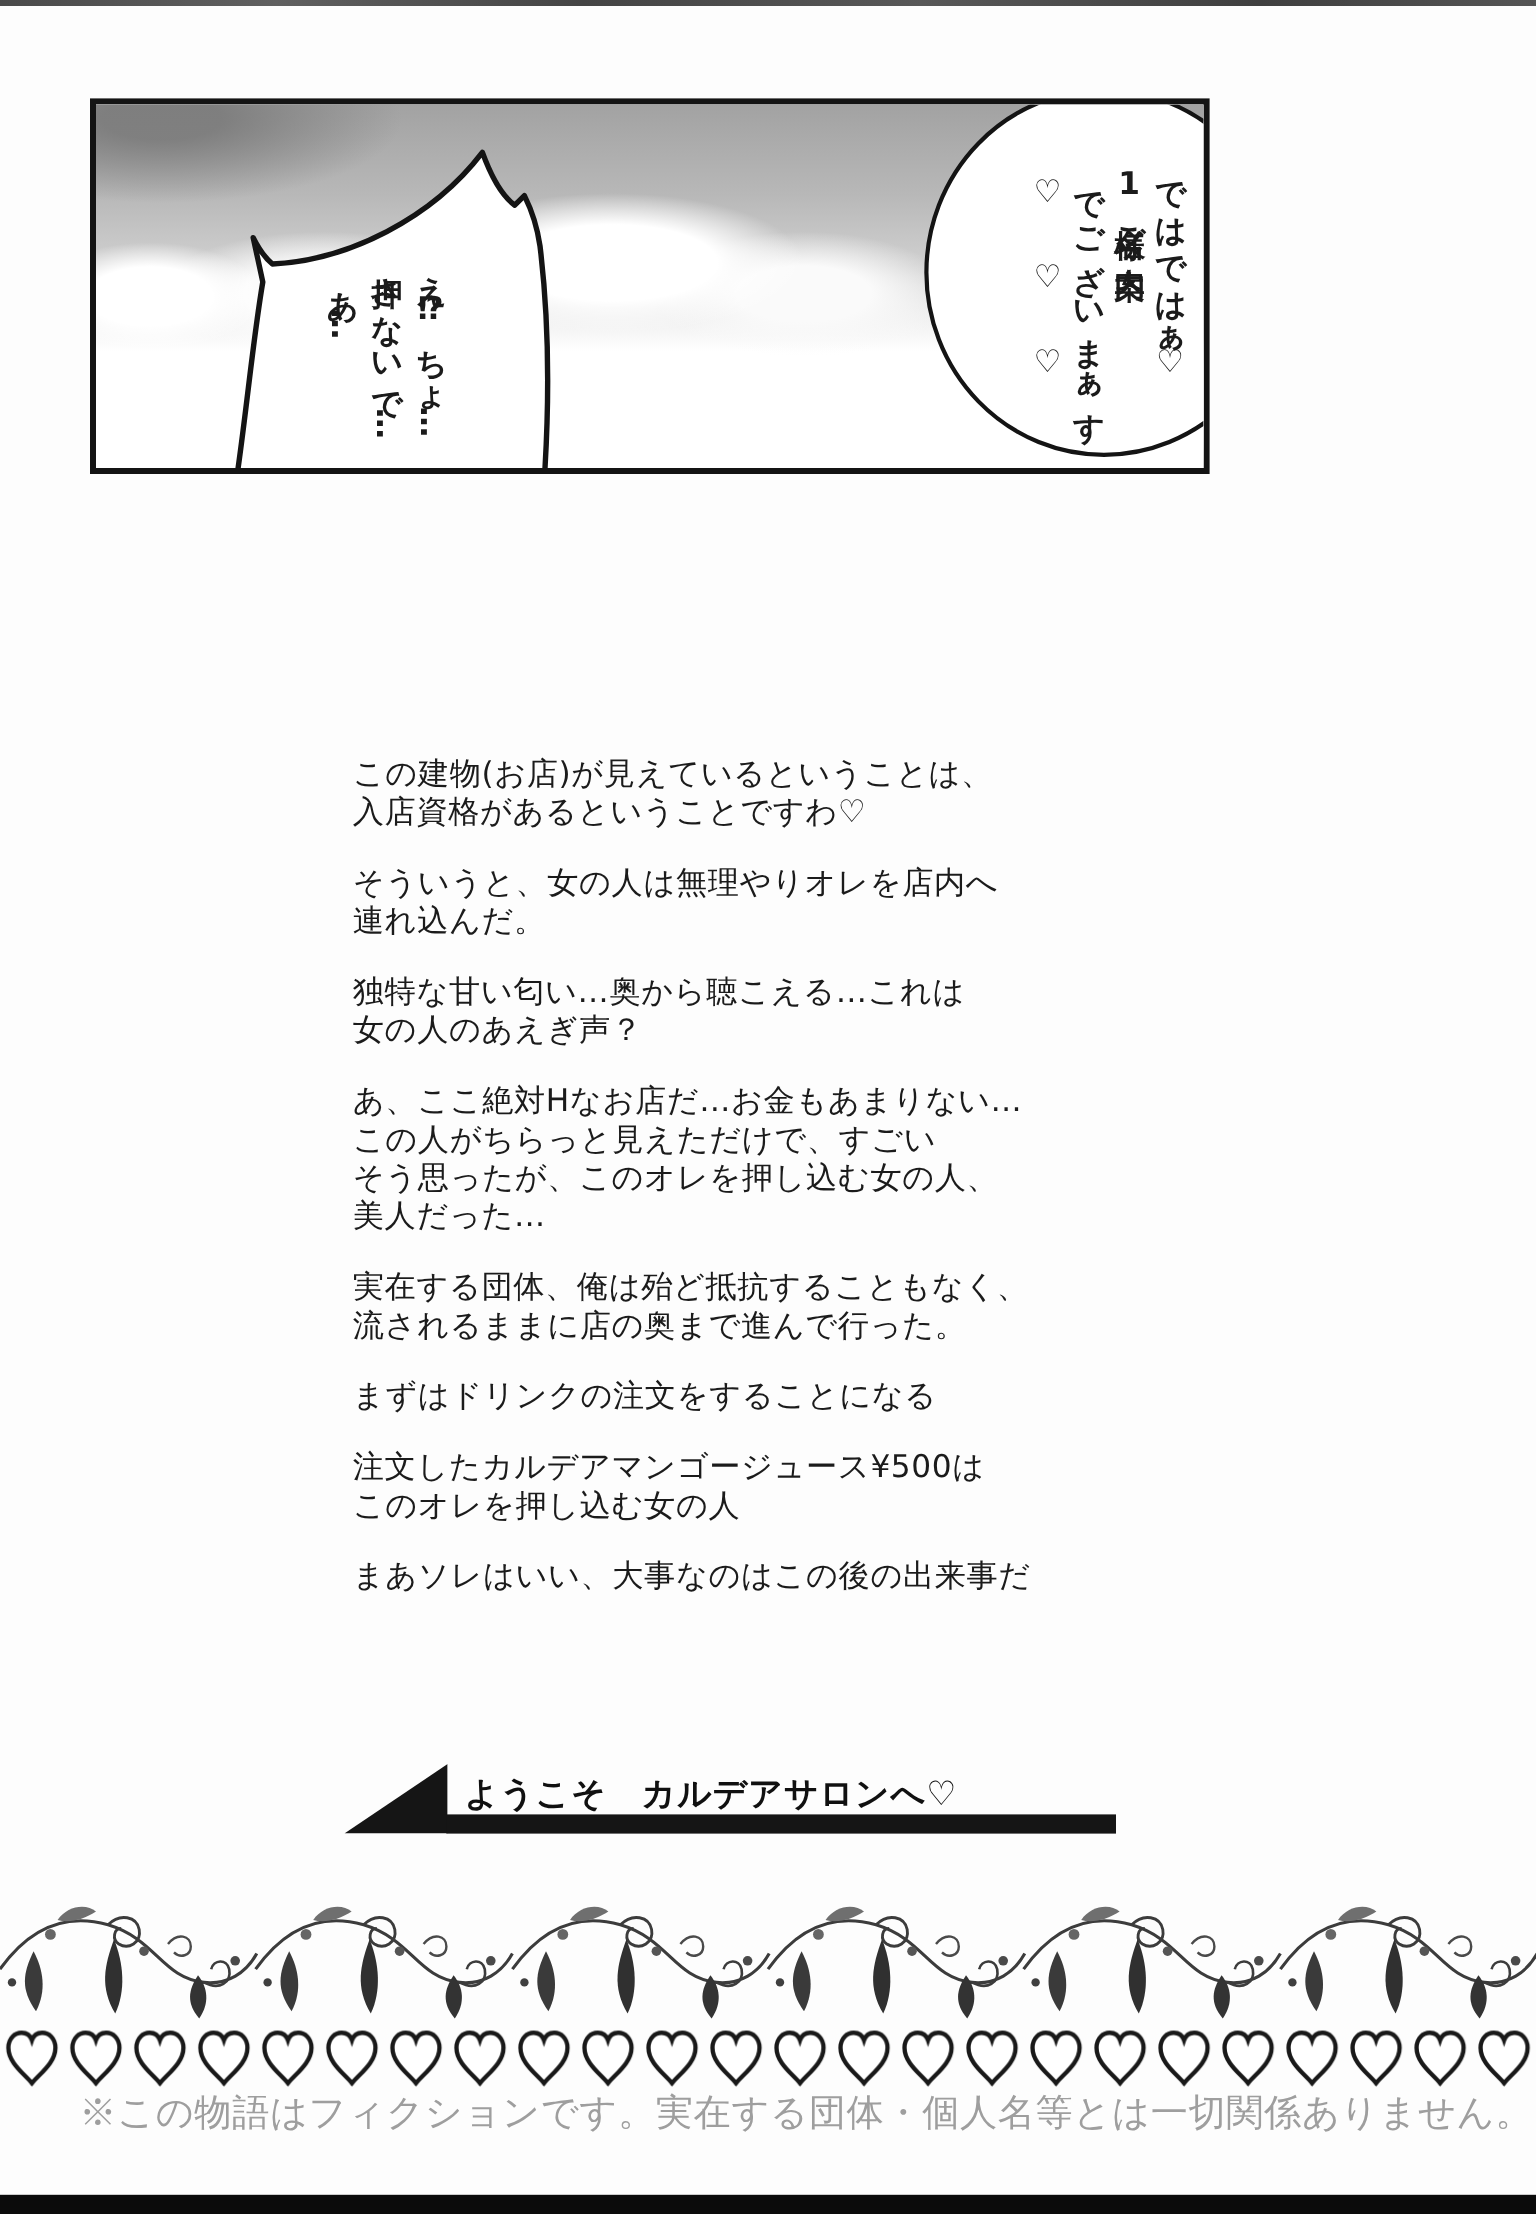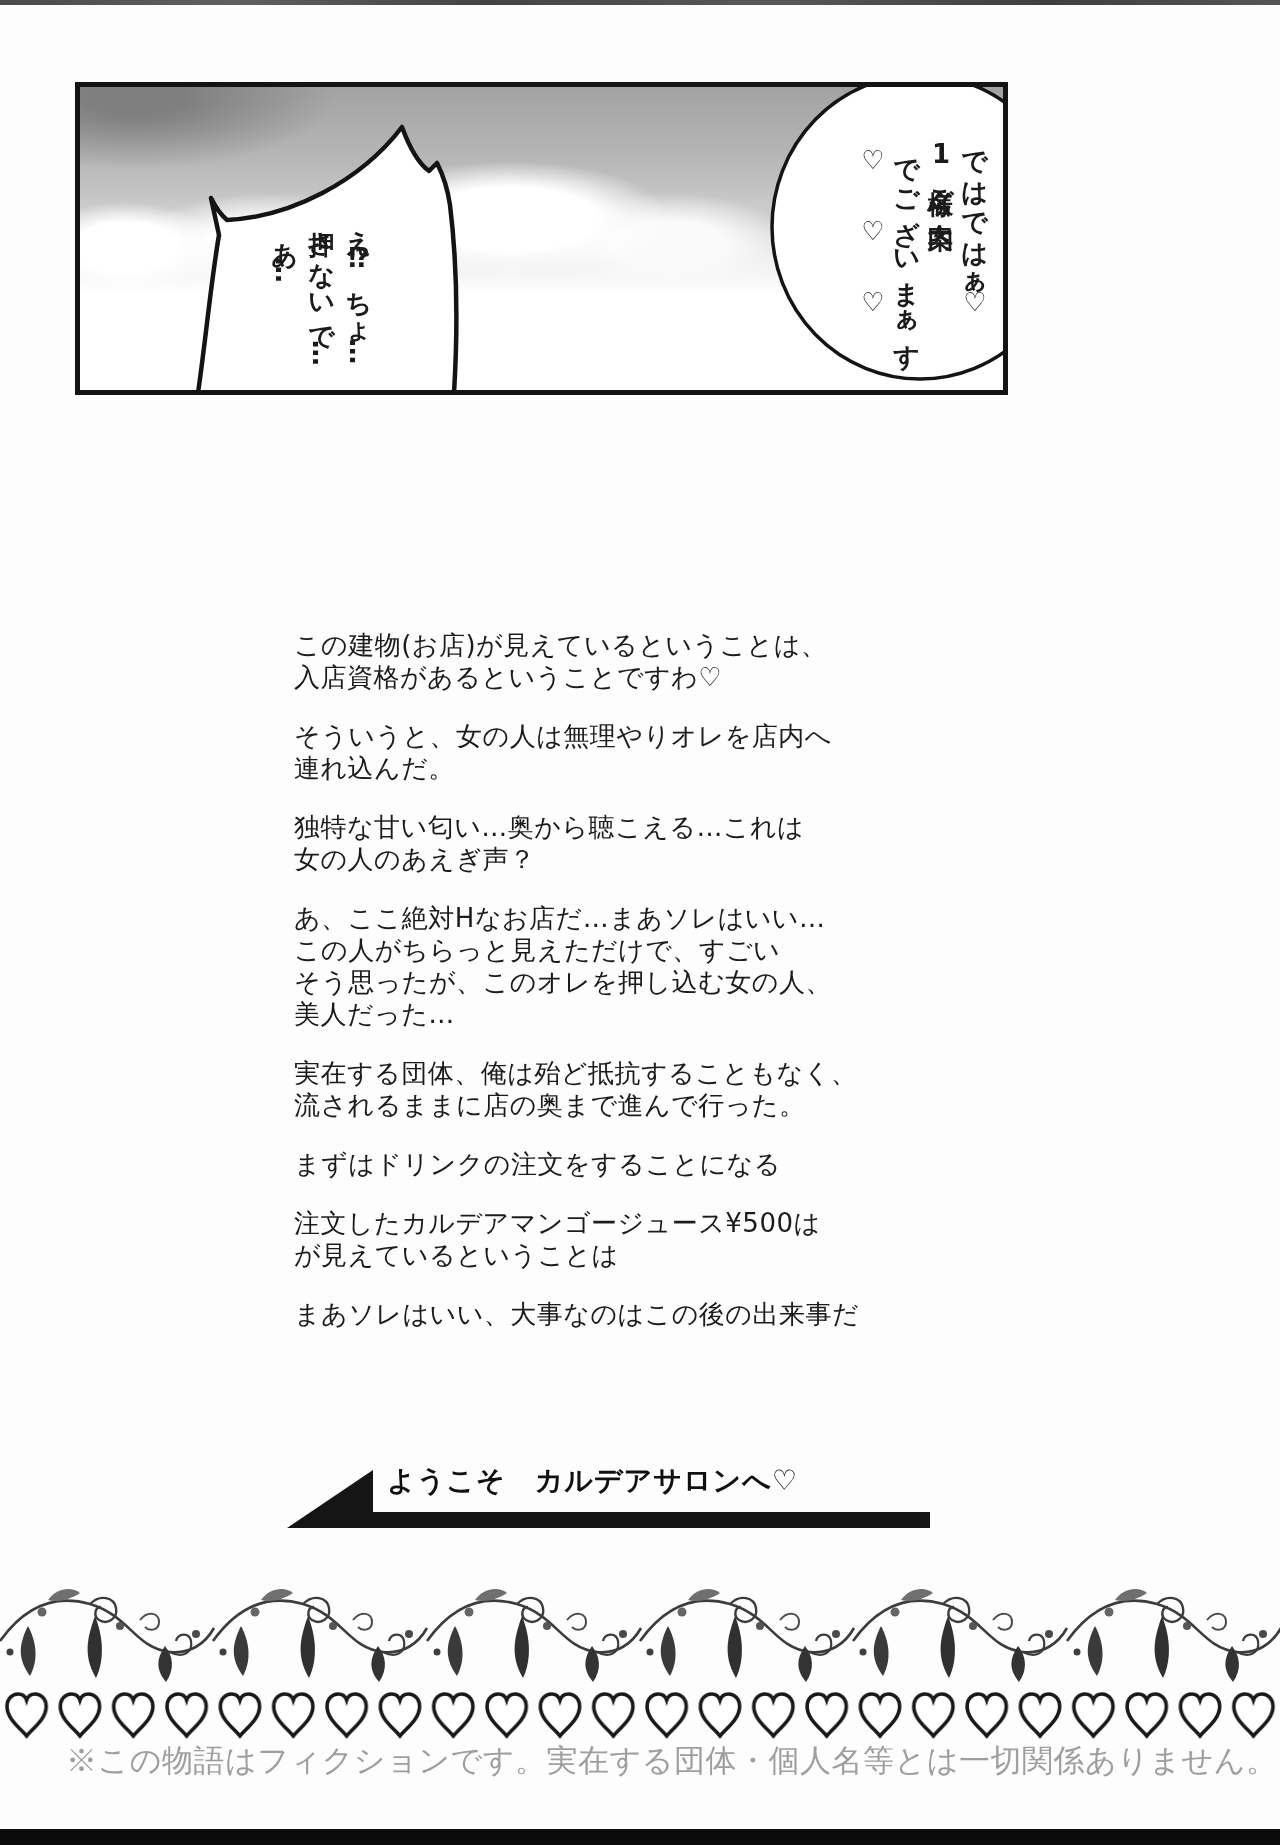--- a/index.html
+++ b/index.html
@@ -40,21 +40,21 @@
 
   
   .story{position:absolute;left:294px;top:629px;width:780px;
          font-size:26px;line-height:32px;color:var(--ink,#1f1f1f);letter-spacing:.5px;}
   .story .para{margin:0 0 27px 0;}
 
   
   .section-header{position:absolute;left:287px;top:1462px;width:700px;height:70px;}
   .section-header .tri{position:absolute;left:0;top:0;}
   .section-header .bar{position:absolute;left:85px;top:50px;width:558px;height:16px;background:#151515;}
-  .section-header .title{position:absolute;left:100px;top:0;font-size:28px;font-weight:600;
+  .section-header .title{position:absolute;left:100px;top:14px;font-size:28px;font-weight:600;
                          color:#101010;letter-spacing:1px;white-space:nowrap;}
 
   
   .floral{position:absolute;left:0;top:1586px;}
   .hearts{position:absolute;left:0;top:1688px;}
 
   
   .disclaimer{position:absolute;left:66px;top:1740px;width:1160px;
               font-size:31px;color:var(--muted,#9e9e9e);letter-spacing:.5px;white-space:nowrap;font-family:Liberation Serif, serif;}
 </style>
@@ -95,35 +95,35 @@
     </div>
     <div class="para" data-interactable="false">
       <div data-interactable="false">そういうと、女の人は無理やりオレを店内へ</div>
       <div data-interactable="false">連れ込んだ。</div>
     </div>
     <div class="para" data-interactable="false">
       <div data-interactable="false">独特な甘い匂い…奥から聴こえる…これは</div>
       <div data-interactable="false">女の人のあえぎ声？</div>
     </div>
     <div class="para" data-interactable="false">
-      <div data-interactable="false">あ、ここ絶対Hなお店だ…まあソレはいい…</div>
+      <div data-interactable="false">あ、ここ絶対Hなお店だ…お金もあまりない…</div>
       <div data-interactable="false">この人がちらっと見えただけで、すごい</div>
       <div data-interactable="false">そう思ったが、このオレを押し込む女の人、</div>
       <div data-interactable="false">美人だった…</div>
     </div>
     <div class="para" data-interactable="false">
       <div data-interactable="false">実在する団体、俺は殆ど抵抗することもなく、</div>
       <div data-interactable="false">流されるままに店の奥まで進んで行った。</div>
     </div>
     <div class="para" data-interactable="false">
       <div data-interactable="false">まずはドリンクの注文をすることになる</div>
     </div>
     <div class="para" data-interactable="false">
       <div data-interactable="false">注文したカルデアマンゴージュース¥500は</div>
-      <div data-interactable="false">が見えているということは</div>
+      <div data-interactable="false">このオレを押し込む女の人</div>
     </div>
     <div class="para" data-interactable="false">
       <div data-interactable="false">まあソレはいい、大事なのはこの後の出来事だ</div>
     </div>
   </div>
 
 <div class="section-header" data-interactable="false">
   <svg class="tri" data-interactable="false" width="86" height="66" viewBox="0 0 86 66">
     <polygon points="0,66 86,8 86,66" fill="#151515"></polygon>
   </svg>

